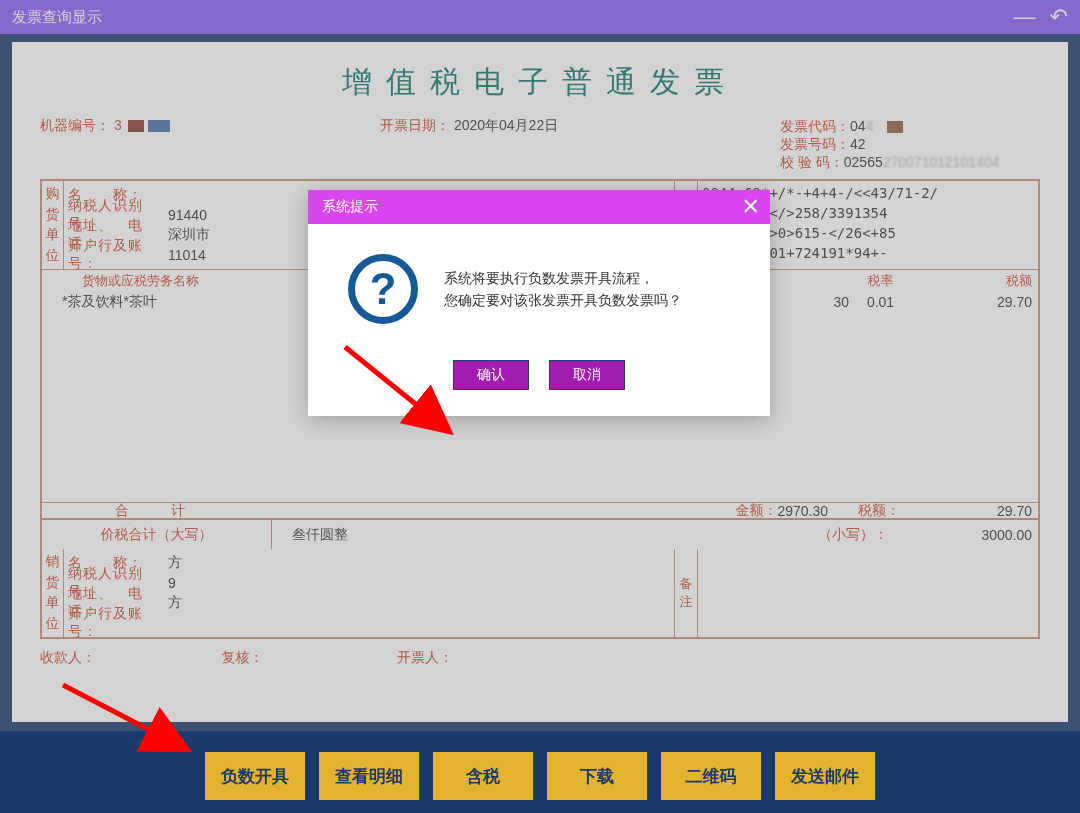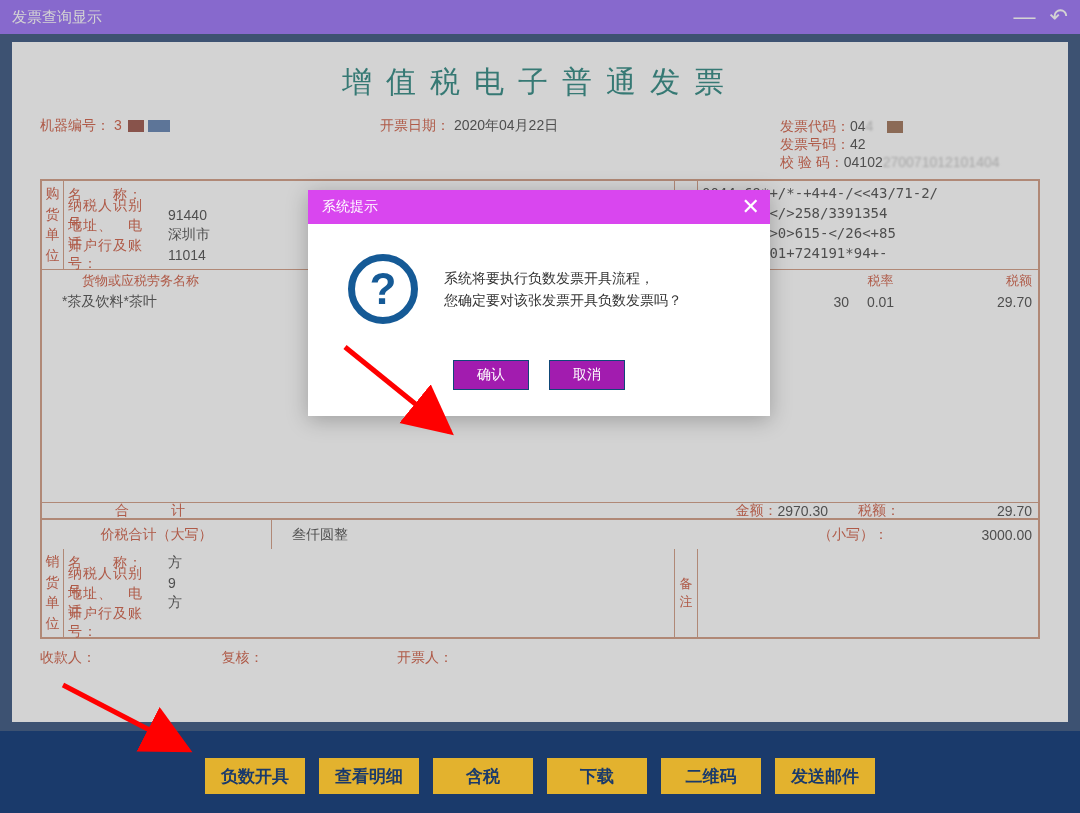--- a/index.html
+++ b/index.html
@@ -134,21 +134,21 @@
     justify-content: center;
     align-items: center;
     gap: 14px;
     padding-top: 8px;
   }
   .tbtn {
     background: #e3b22e;
     color: #1a3a6b;
     font-size: 17px;
     font-weight: 600;
-    width: 100px; height: 36px;
+    width: 100px; height: 48px;
     display: flex; align-items:center; justify-content:center;
     cursor: pointer;
   }
   .highlight-box {
     position: absolute;
     border: 3px solid #ff0000;
     pointer-events: none;
   }
   .hb1 { left: 186px; top: 732px; width: 132px; height: 66px; }
 
@@ -241,21 +241,21 @@
       <span class="val">3</span>
       <span class="cblock" style="background:#8c3b2f"></span><span class="cblock" style="background:#4a6fa5;width:22px"></span>
     </div>
     <div class="header-mid">
       <span>开票日期：</span>
       <span style="color:#333">2020年04月22日</span>
     </div>
     <div class="header-right">
       <div><span>发票代码：</span><span style="color:#333">04</span><span class="blur">4&nbsp;&nbsp;&nbsp;</span><span class="cblock" style="background:#915e3f"></span></div>
       <div><span>发票号码：</span><span style="color:#333">42</span><span class="blur">&nbsp;&nbsp;&nbsp;&nbsp;&nbsp;&nbsp;</span></div>
-      <div><span>校 验 码：</span><span style="color:#333">04102</span><span class="blur">270071012101404</span></div>
+      <div><span>校 验 码：</span><span style="color:#333">02565</span><span class="blur">270071012101404</span></div>
     </div>
   </div>
 
   <div class="invoice-table">
 
     <div class="row">
       <div class="vlabel">
           <span>购</span>
           <span>货</span>
           <span>单</span>

